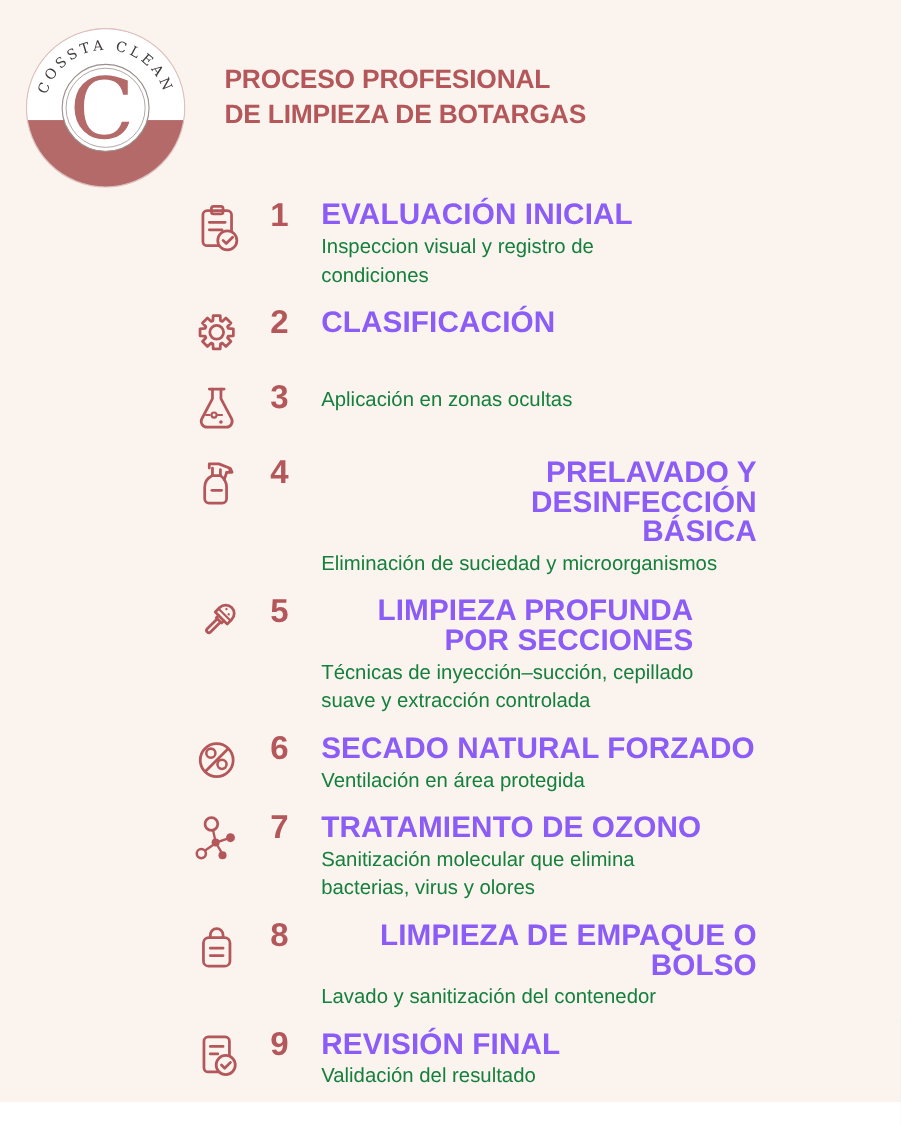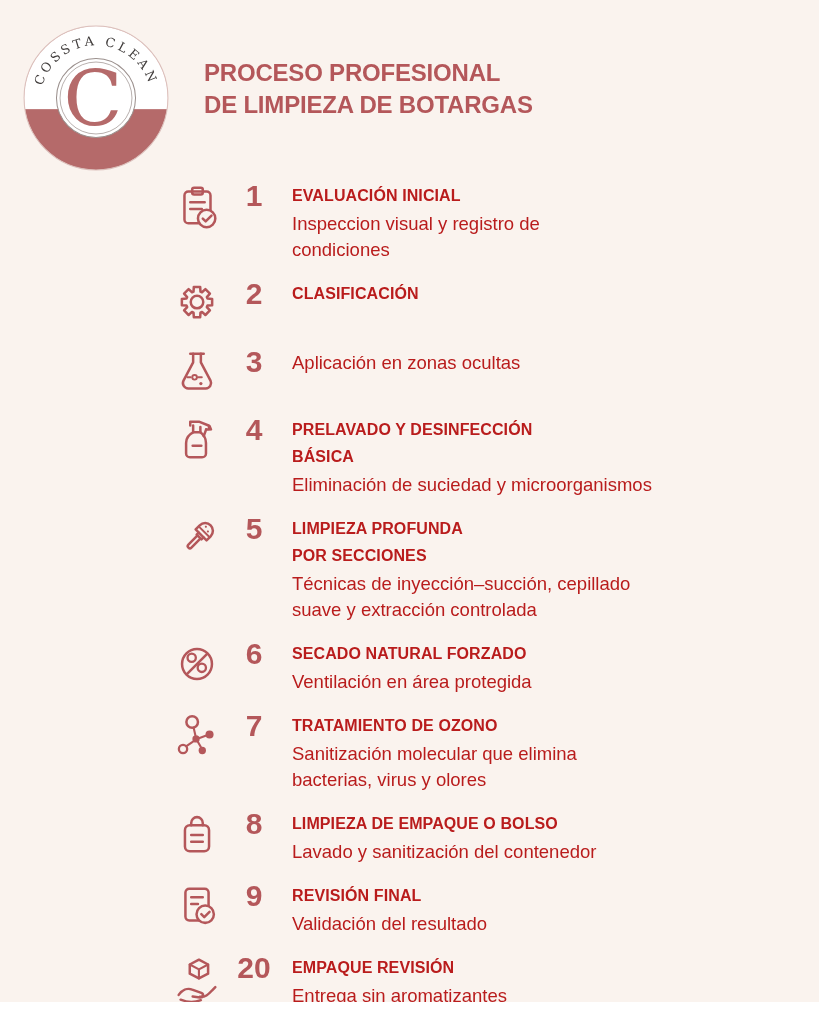--- a/index.html
+++ b/index.html
@@ -16,25 +16,25 @@
   .steps{position:absolute;left:170px;top:182px;width:610px;}
   .row{display:flex;align-items:flex-start;margin-bottom:17px;}
   .icn{flex:0 0 58px;width:58px;margin-top:-3px;}
   .icn svg{display:block;}
   .num{
     flex:0 0 52px;text-align:center;font-size:30px;font-weight:bold;
     color:#b4575a;line-height:28px;
   }
   .txt{margin-left:12px;max-width:396px;}
   .t{
-    margin:0;font-size:16px;font-weight:bold;line-height:27px;
-    color:#b91c1c;white-space:pre-line;letter-spacing:0.1px;
+    margin:0;font-size:27px;font-weight:bold;line-height:27px;
+    color:#8b5cf6;white-space:pre-line;letter-spacing:0.1px;text-align:right;
   }
   .d{
-    margin:2px 0 0;font-size:18.5px;line-height:26px;color:#b91c1c;
+    margin:2px 0 0;font-size:18.5px;line-height:26px;color:#15803d;
     white-space:pre-line;
   }
   .bottom-strip{position:absolute;left:0;bottom:0;width:100%;height:22px;background:#ffffff;}
 </style>
 </head>
 <body>
 
 <div class="page">
 
   <div class="logo">

